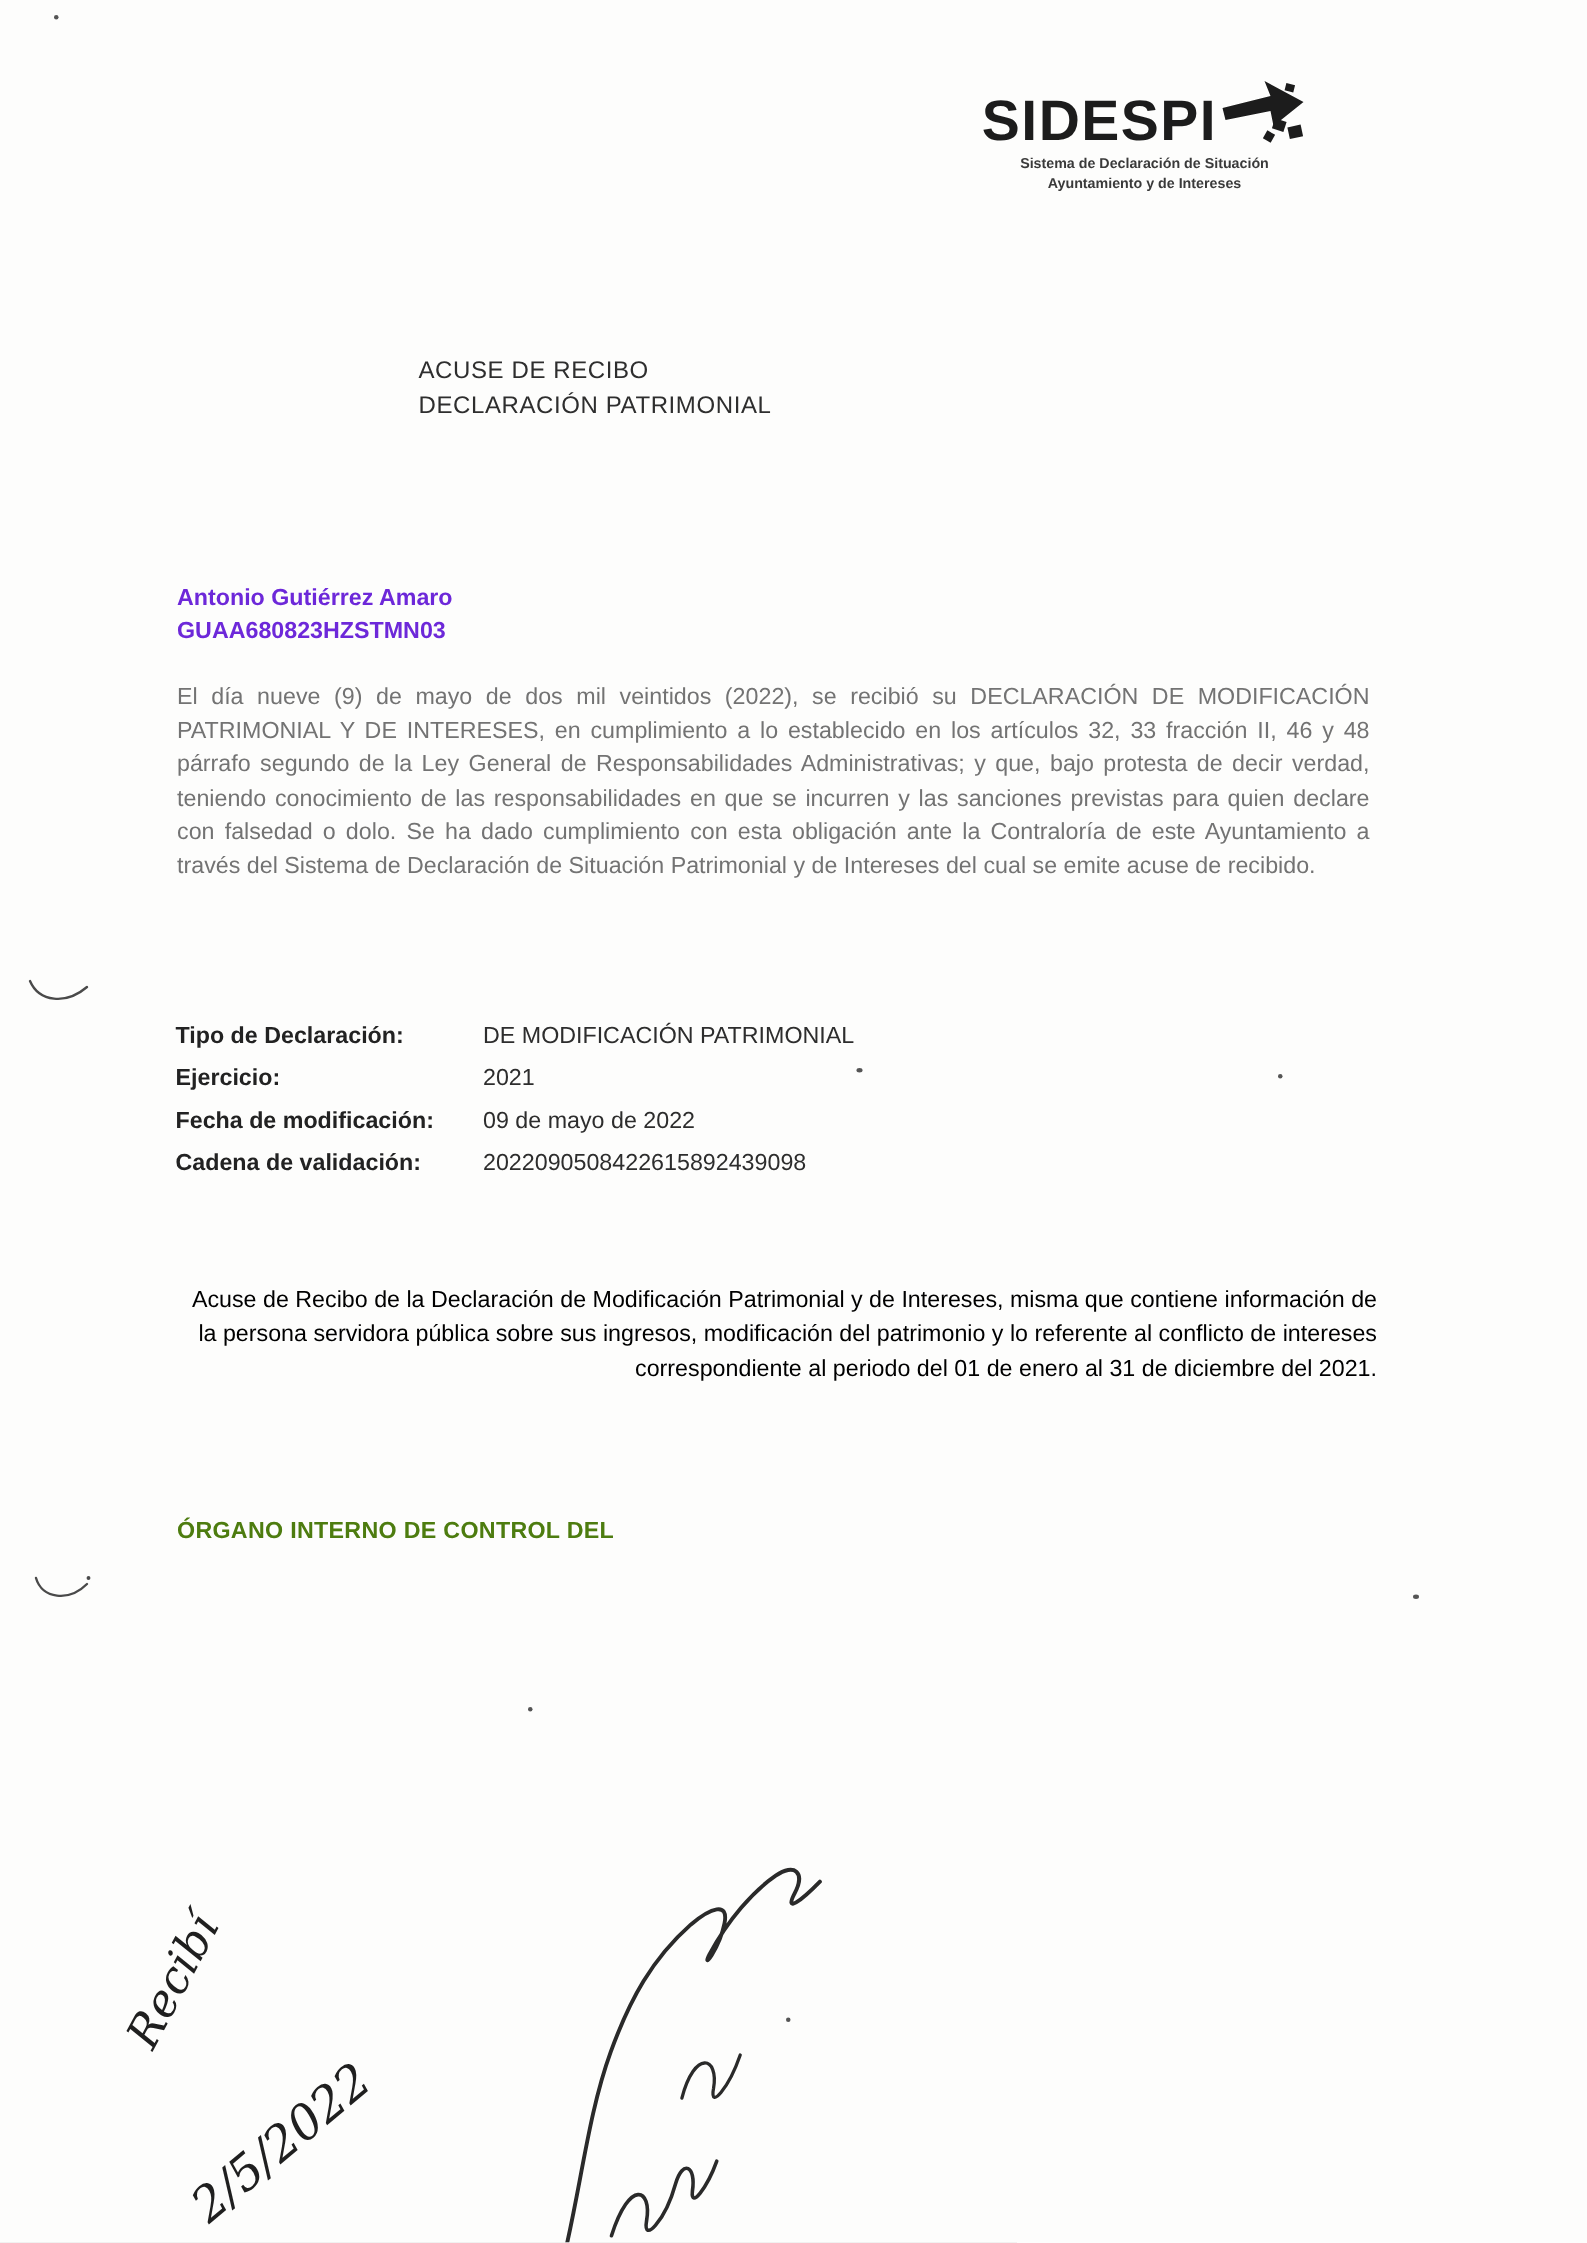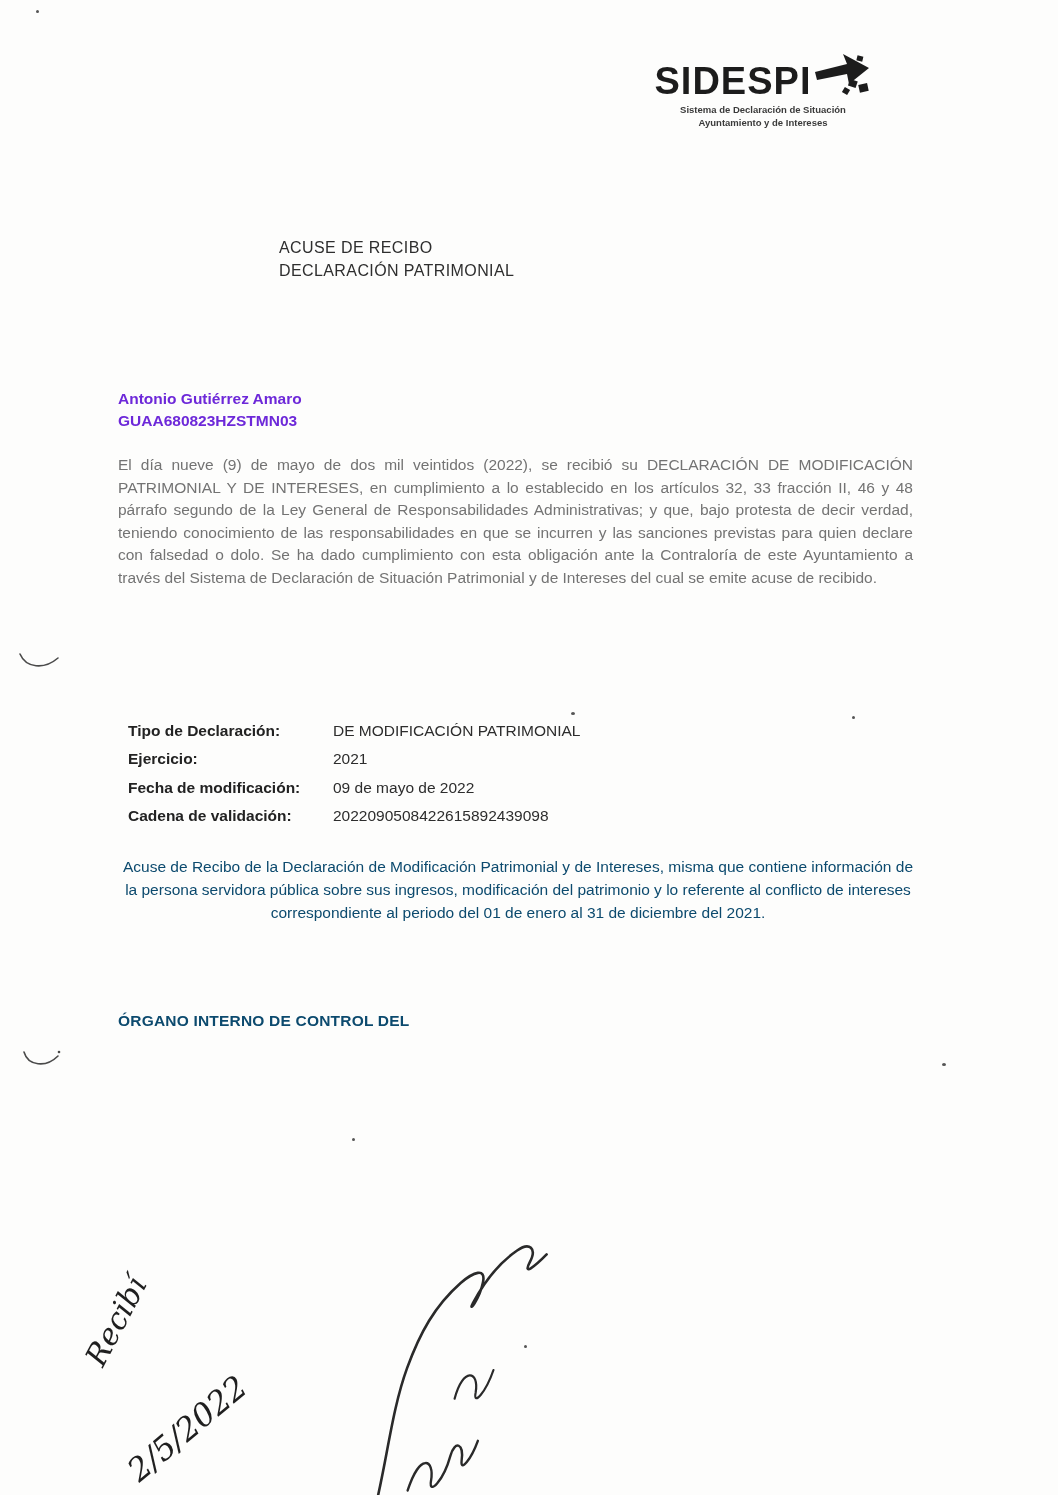--- a/index.html
+++ b/index.html
@@ -30,31 +30,31 @@
   }
   
   .recipient{position:absolute;top:388px;left:118px;font-size:15.5px;font-weight:bold;line-height:1.42;color:#6d28d9;}
   
   .body-par{
     position:absolute;top:454px;left:118px;width:795px;
     font-size:15.5px;line-height:22.6px;text-align:justify;color:#737373;
   }
   .summary-par{
     position:absolute;top:855px;left:118px;width:800px;
-    font-size:15.5px;line-height:23px;text-align:center;color:#0c4a6e;
+    font-size:15.5px;line-height:23px;text-align:right;color:#000000;
   }
   
-  .fields{position:absolute;top:681px;left:128px;width:700px;margin-top:40px;}
+  .fields{position:absolute;top:681px;left:117px;width:700px;}
   .field-row{display:flex;margin-bottom:9px;font-size:15.5px;line-height:1.25;}
   .field-label{font-weight:bold;width:205px;flex:0 0 205px;color:#222;}
   .field-value{color:#2d2d2d;}
   
   .footer-heading{
     position:absolute;top:1012px;left:118px;
-    font-size:15.5px;font-weight:bold;letter-spacing:.2px;color:#0c4a6e;
+    font-size:15.5px;font-weight:bold;letter-spacing:.2px;color:#4d7c0f;
   }
   
   .hand{
     font-family:"DejaVu Serif", serif;font-style:italic;color:#1f1f1f;
     position:absolute;white-space:nowrap;
   }
   .hand-recibi{top:1355px;left:78px;font-size:30px;transform:rotate(-62deg);transform-origin:left top;}
   .hand-date{top:1460px;left:120px;font-size:32px;transform:rotate(-40deg);transform-origin:left top;}
   .signature-svg{position:absolute;top:1245px;left:330px;transform:rotate(-12deg);}
   

